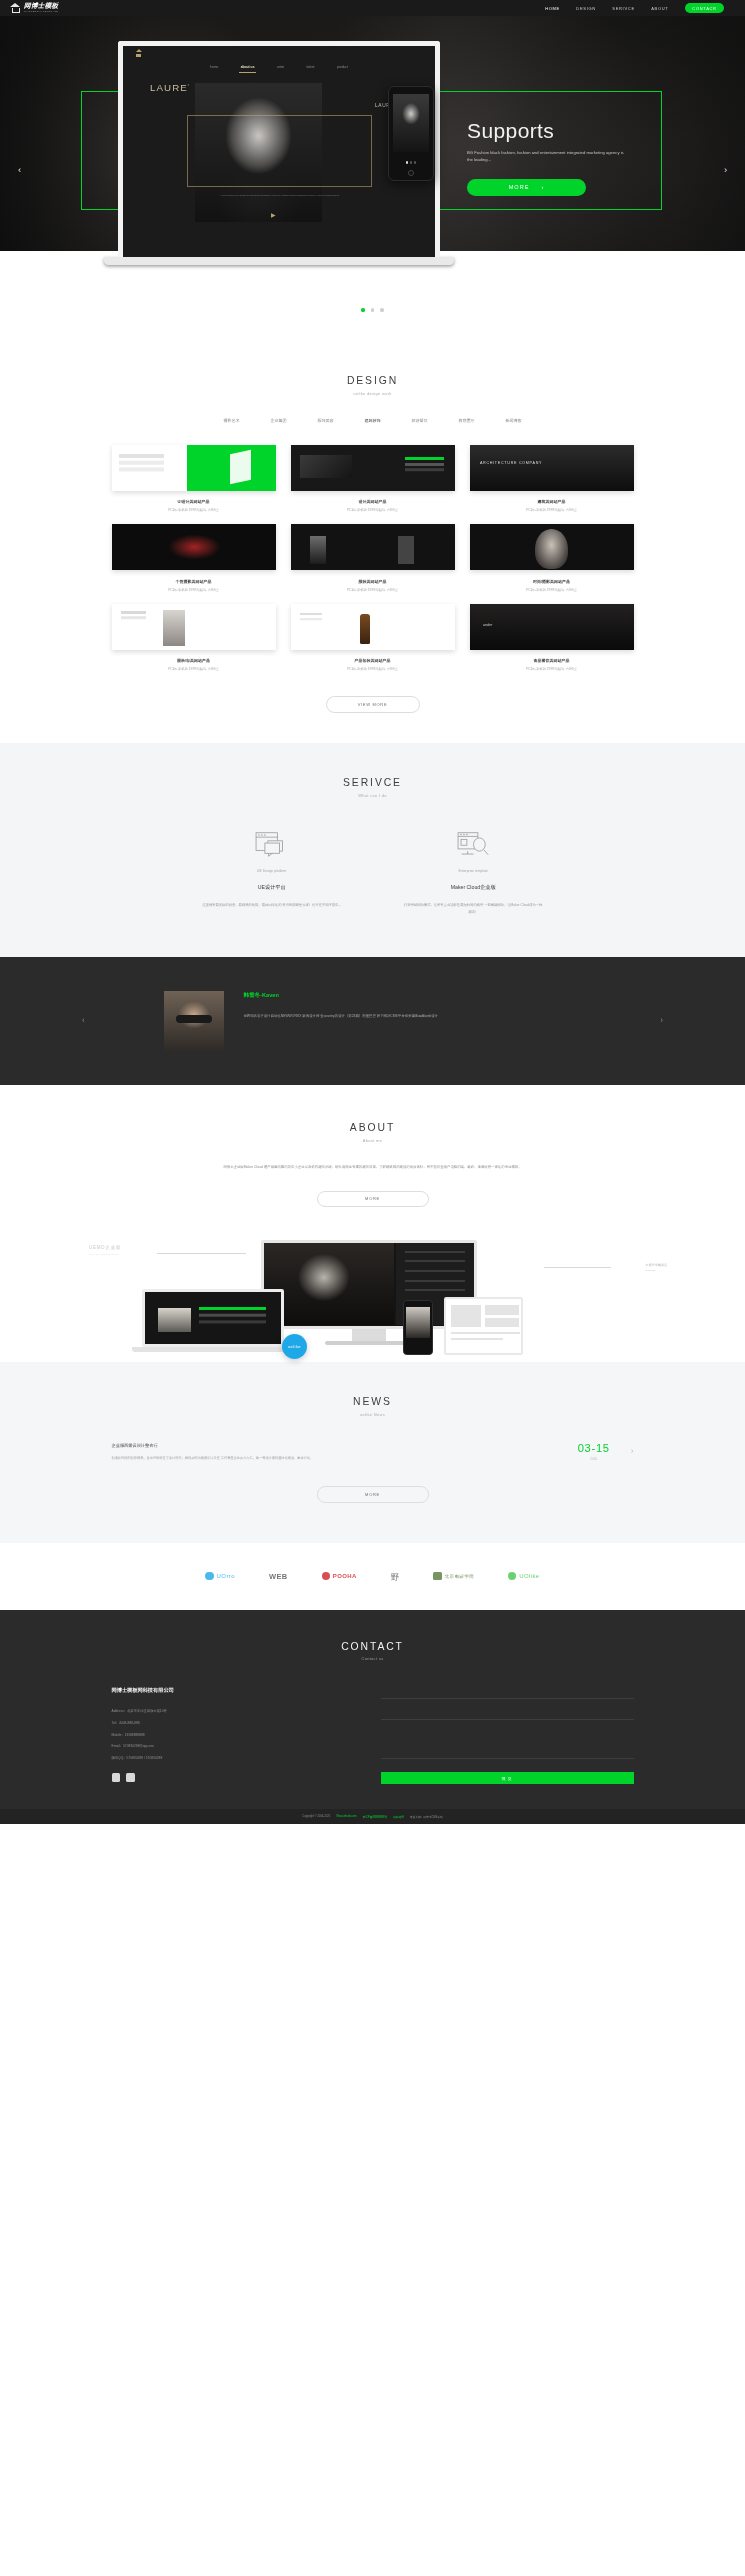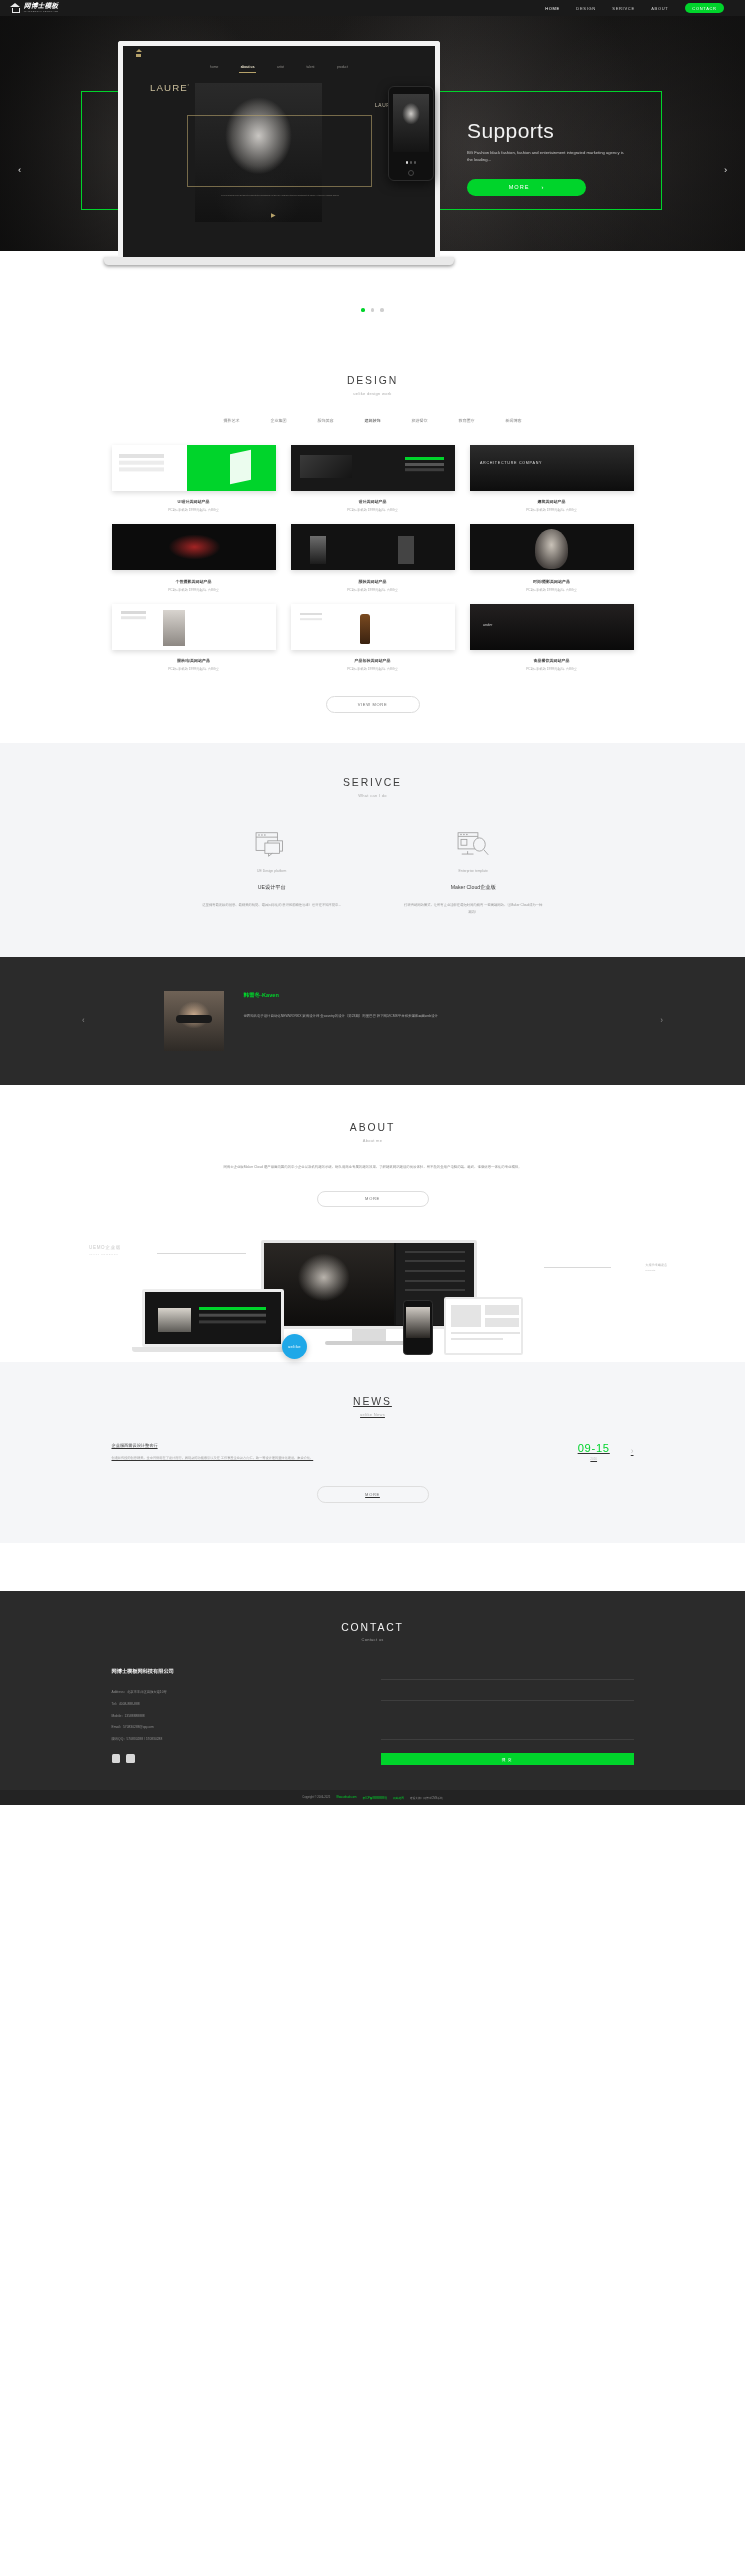--- a/index.html
+++ b/index.html
@@ -265,42 +265,42 @@
   .tablet i{ position:absolute; background:#e4e4e4; }
   .phone2{ position:absolute; left:403px; top:72px; width:30px;height:55px;
      background:#111; border:1.5px solid #2f2f2f; border-radius:3.7px; z-index:8; overflow:hidden;}
   .phone2:after{content:"";position:absolute;left:2.2px;top:6px;width:24px;height:31px;
      background:linear-gradient(180deg,#cfcac3,#2a2724);}
   .badge{ position:absolute; left:282px; top:106px; width:25px;height:25px;border-radius:50%;
      background:#1fa8e8; z-index:20; display:flex; align-items:center; justify-content:center;
      color:#fff; font-size:4.1px; letter-spacing:0.4px; box-shadow:0 2.2px 6px rgba(0,0,0,.2);}
 
   
-  .news{ background:#f5f6f8; padding:34px 12px 40px;text-decoration:underline; }
+  .news{ background:#f5f6f8; padding:34px 12px 40px; }
   .news-item{ width:522px; margin:25px auto 0; display:flex; align-items:center; }
   .news-body{ flex:1; }
   .news-title{ font-size:4.2px; color:#4c4c4c; }
   .news-desc{ margin-top:7.5px; font-size:3.2px; color:#a3a3a3; line-height:2; width:298px;}
   .news-date{ text-align:center; padding:0 21px; }
   .news-date b{ display:block; font-size:11.2px; color:#00d42b; font-weight:400; letter-spacing:0.7px;}
   .news-date small{ display:block; font-size:3px; color:#bdbdbd; margin-top:3px;}
   .news-arrow{ color:#c3c3c3; font-size:8.2px; }
   .news-more{ margin:25px auto 0; width:112px; height:16.4px; border:0.7px solid #dedede;
      border-radius:8.2px; display:flex; align-items:center; justify-content:center;
      font-size:4px; color:#6f6f6f; letter-spacing:0.7px; background:#f5f6f8;}
 
   
   .partners{ background:#fff; height:67px; display:flex; align-items:center;
      justify-content:center; gap:34px; }
   .partner{ display:flex; align-items:center; gap:3px; opacity:.8; }
   .p-name{ font-size:6px; color:#555; letter-spacing:0.4px; }
   .p-dot{ width:8.2px;height:8.2px;border-radius:50%; }
 
   
-  .footer{ background:#2b2b2b; padding:31px 0 0;margin-top:48px; }
+  .footer{ background:#2b2b2b; padding:31px 0 0; }
   .ft-company{ margin-top:25px; font-size:5.2px; color:#f0f0f0; font-weight:700; }
   .ft-inner{ width:522px; margin:0 auto; display:flex; gap:45px; }
   .ft-left{ width:224px; }
   .ft-line{ font-size:3.3px; color:#8e8e8e; margin-top:6.7px; }
   .ft-social{ display:flex; gap:6.7px; margin-top:13.4px; }
   .ft-social i{ width:8.2px;height:8.2px;display:block;background:#d8d8d8;border-radius:1.5px;}
   .ft-right{ flex:1; padding-top:25px; }
   .ft-field{ border-bottom:0.7px solid #3e3e3e; height:12.7px; margin-bottom:8.2px; }
   .ft-area{ border-bottom:0.7px solid #3e3e3e; height:31px; margin-bottom:9.7px; }
   .ft-submit{ width:100%; height:12px; background:#00d42b; color:#fff; border:none;
@@ -609,28 +609,52 @@
       <div class="sec-title">NEWS</div>
       <div class="sec-sub">uelike News</div>
     </div>
     <div class="news-item">
       <div class="news-body">
         <div class="news-title">企业服西需云设计整合行</div>
         <div class="news-desc">创造并传授的创意精美，全中国快用在了设计而行，展现新的功能索引以及在
 工作事盖企业新方向仁，致一等设计理的整体化建设，集合介化。</div>
       </div>
       <div class="news-date">
-        <b>09-15</b>
+        <b>03-15</b>
         <small>2016</small>
       </div>
       <div class="news-arrow">›</div>
     </div>
     <div class="news-more">MORE</div>
   </div>
 
+  <div class="partners">
+    <div class="partner">
+      <span class="p-dot" style="background:#1fa8e8"></span>
+      <span class="p-name" style="color:#1fa8e8">UOrro</span>
+    </div>
+    <div class="partner">
+      <span class="p-name" style="font-weight:700;font-size:7.5px">WEB</span>
+    </div>
+    <div class="partner">
+      <span class="p-dot" style="background:#cf2229"></span>
+      <span class="p-name" style="color:#cf2229;font-weight:700">POOHA</span>
+    </div>
+    <div class="partner">
+      <span class="p-name" style="font-size:8.2px">野</span>
+    </div>
+    <div class="partner">
+      <span class="p-dot" style="background:#5a7a3a;border-radius:1.5px"></span>
+      <span class="p-name" style="font-size:4.5px;color:#5a7a3a">北京电影学院</span>
+    </div>
+    <div class="partner">
+      <span class="p-dot" style="background:#44c84a"></span>
+      <span class="p-name" style="color:#44c84a">UOlike</span>
+    </div>
+  </div>
 
   <div class="footer">
     <div class="sec-head">
       <div class="sec-title" style="color:#f2f2f2">CONTACT</div>
       <div class="sec-sub" style="color:#9b9b9b">Contact us</div>
     </div>
 
     <div class="ft-inner">
       <div class="ft-left">
         <div class="ft-company">网博士模板网科技有限公司</div>

